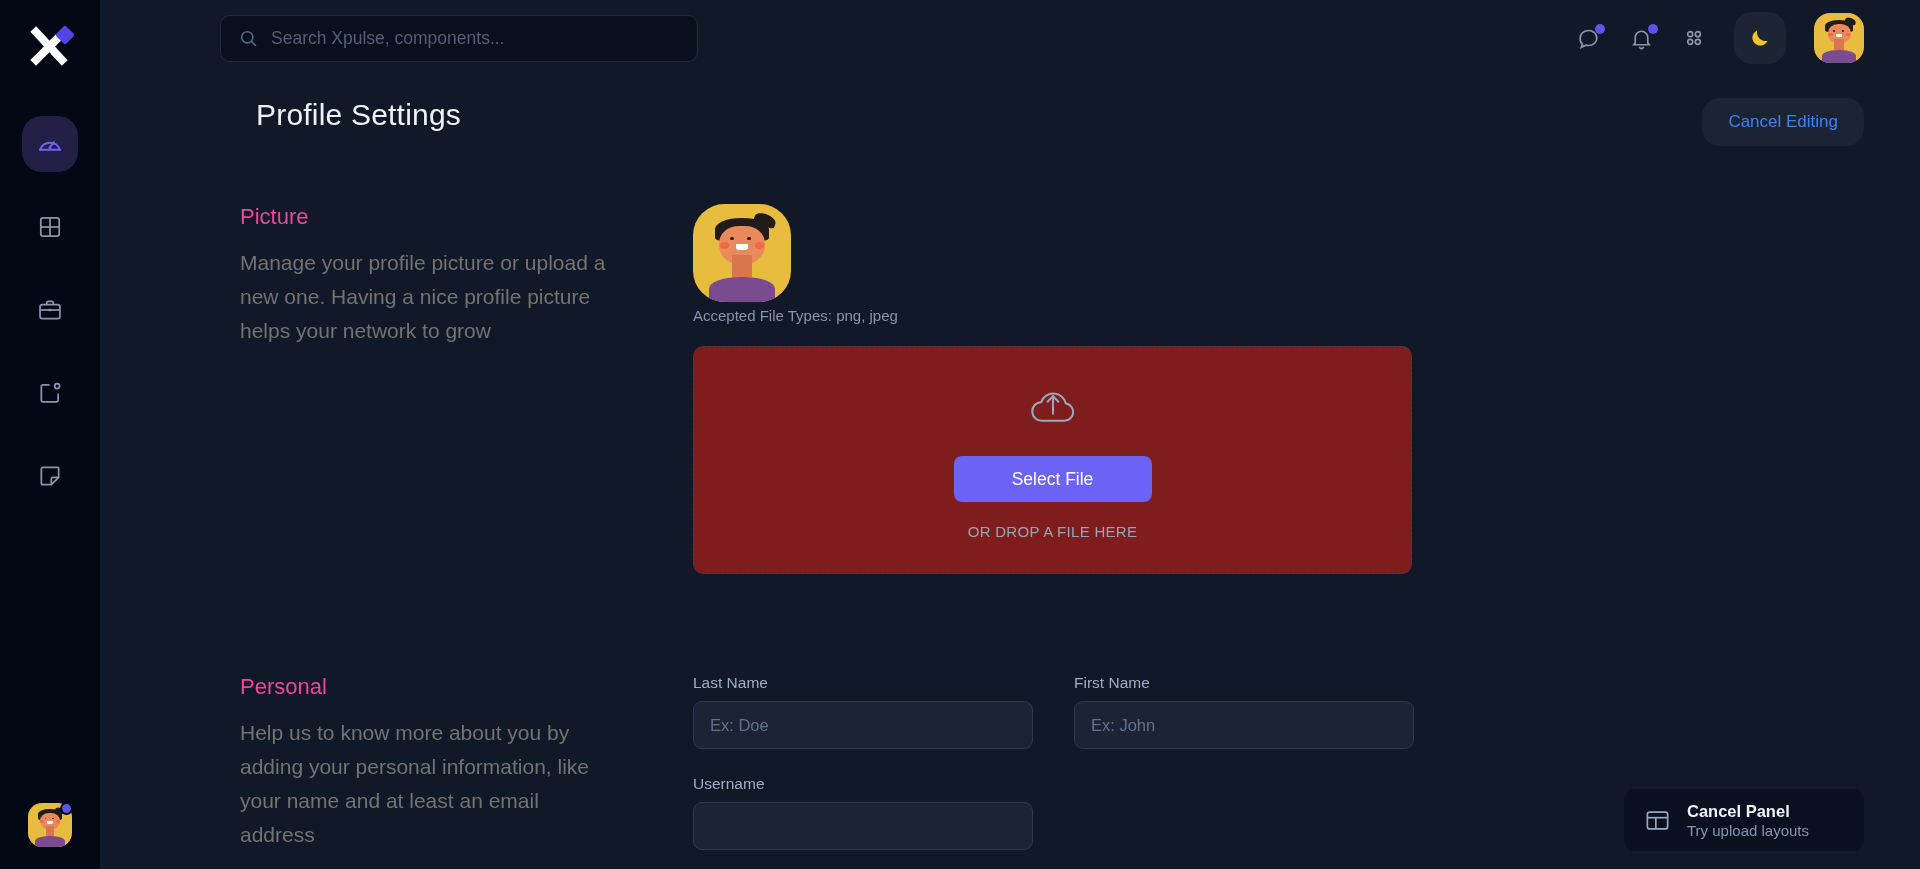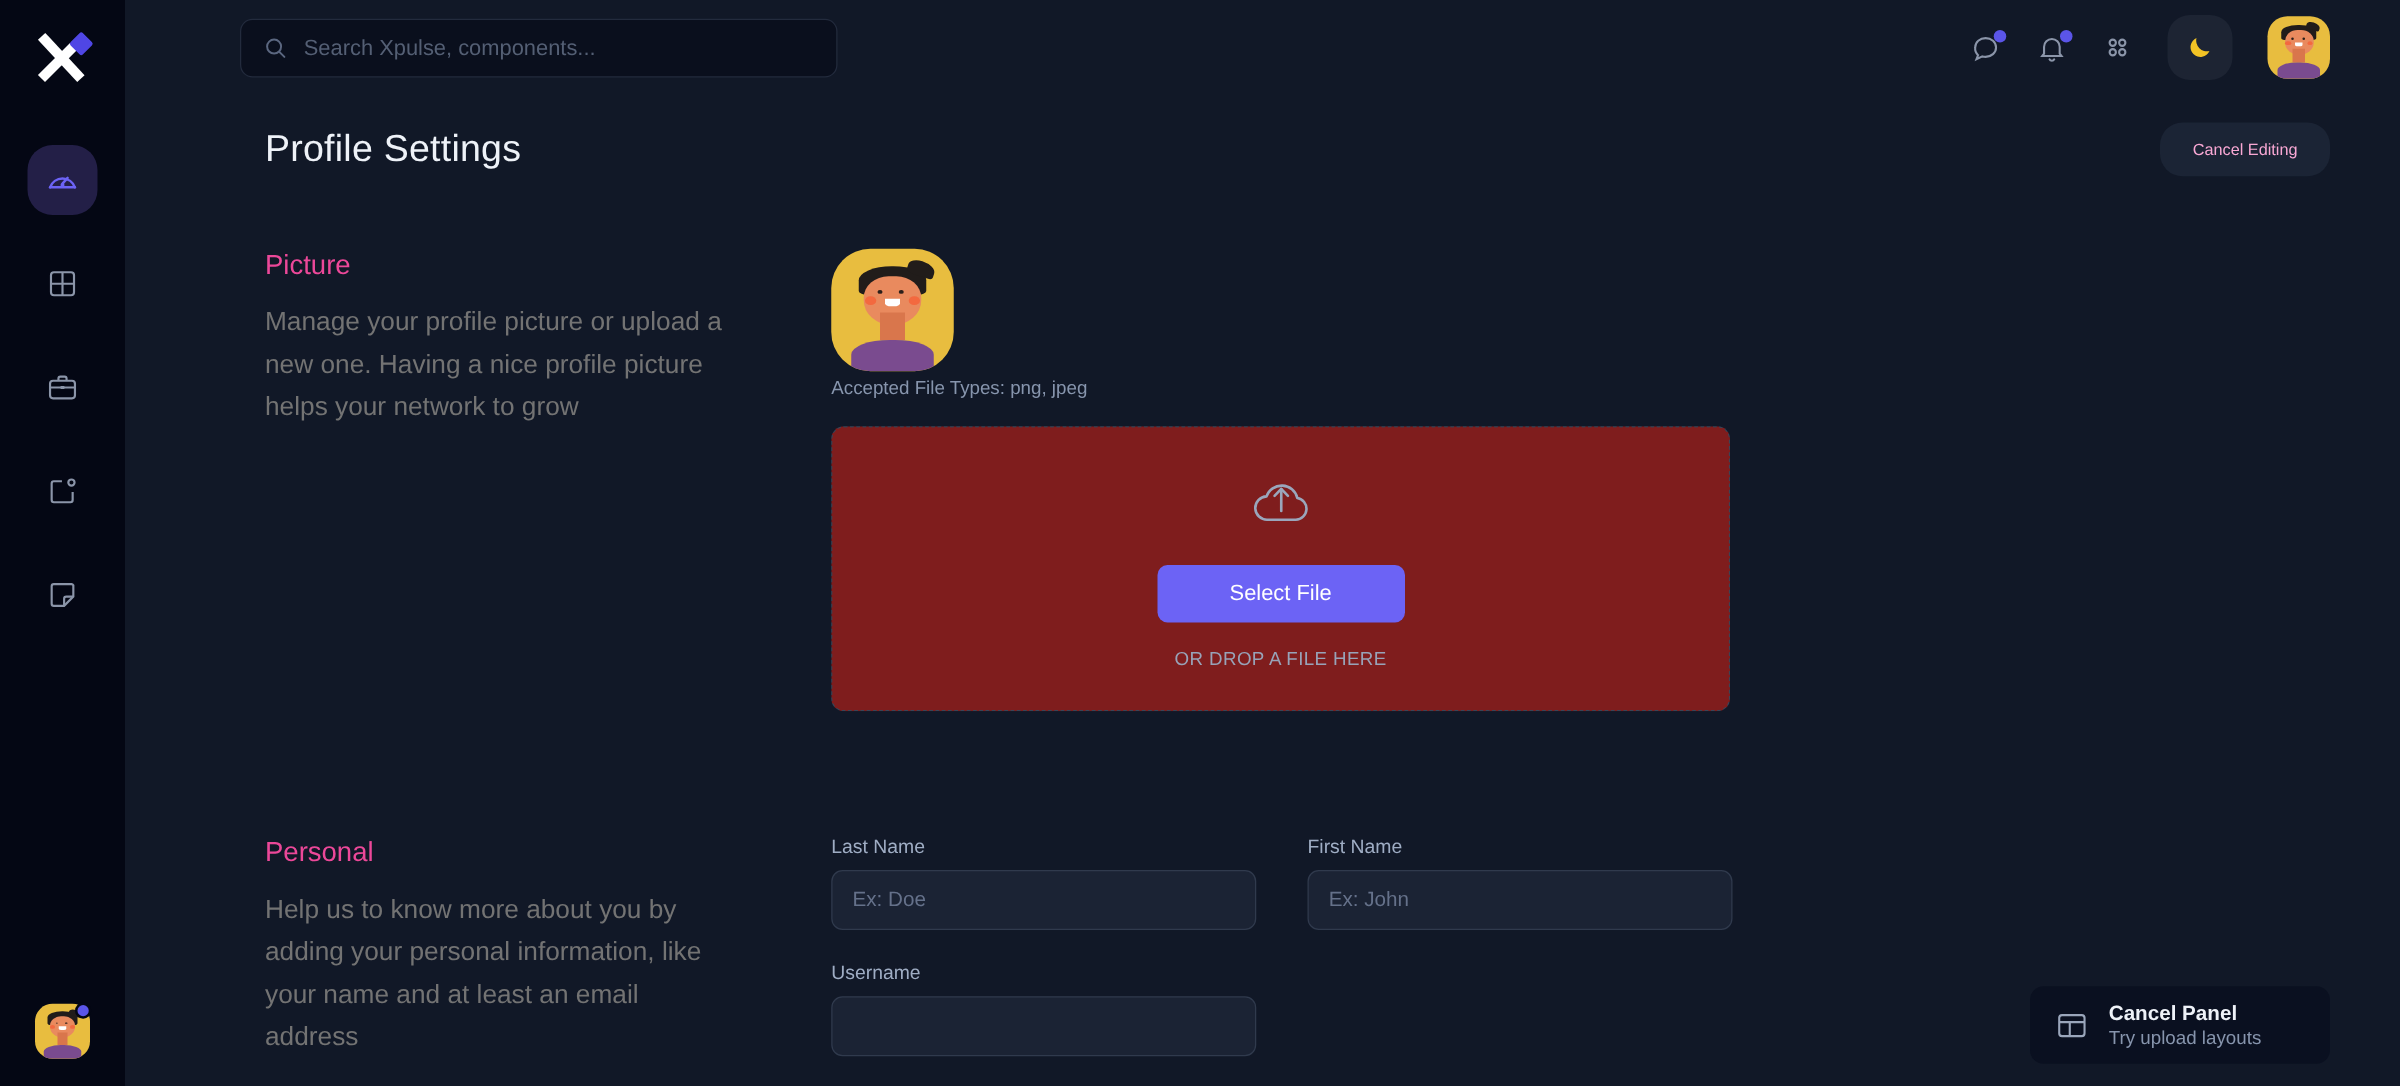--- a/index.html
+++ b/index.html
@@ -38,45 +38,45 @@
   .av-neck { position: absolute; left: 40%; top: 52%; width: 20%; height: 22%; background: #d9764c; }
   .av-body { position: absolute; left: 16%; bottom: 0; width: 68%; height: 26%; background: #7a4b8f; border-radius: 46% 46% 0 0; }
   .av-cheekL, .av-cheekR { position: absolute; top: 39%; width: 9%; height: 7%; background: #f4633a; border-radius: 50%; opacity: .85; }
   .av-cheekL { left: 28%; } .av-cheekR { left: 63%; }
   .av-mouth { position: absolute; left: 44%; top: 41%; width: 12%; height: 6%; background: #fff; border-radius: 0 0 40% 40%; }
   .av-eyeL, .av-eyeR { position: absolute; top: 34%; width: 4%; height: 3.2%; background: #2b1f1a; border-radius: 50%; }
   .av-eyeL { left: 38%; } .av-eyeR { left: 55%; }
   .av-badge { position: absolute; border-radius: 50%; background: #5b55e8; border: 2px solid #040714; }
 
   
-  .main { flex: 1; height: 869px; position: relative; }
+  .main { flex: 1; height: 869px; position: relative; padding-left: 28px; }
 
   .topbar { height: 76px; display: flex; align-items: center; padding: 0 56px 0 92px; }
   .search {
     width: 478px; height: 47px; border-radius: 10px;
     background: #0a0f1d; border: 1px solid #232b3d;
     display: flex; align-items: center; gap: 12px; padding: 0 17px;
   }
   .search-icon { color: #5b6780; display: flex; }
   .search-ph { color: #545f74; font-size: 17.5px; }
 
   .top-actions { margin-left: auto; display: flex; align-items: center; gap: 28px; }
   .icon-btn { position: relative; color: #8b95a9; display: flex; align-items: center; justify-content: center; }
   .dot { position: absolute; width: 10px; height: 10px; border-radius: 50%; background: #5b55e8; top: -2px; right: -4px; }
   .moon {
     width: 52px; height: 52px; border-radius: 18px; background: #1d2433;
     display: flex; align-items: center; justify-content: center; color: #f2c325; font-size: 24px;
   }
 
   
-  .page-head { display: flex; align-items: center; padding: 22px 56px 0 112px; }
+  .page-head { display: flex; padding: 22px 56px 0 112px; margin-left: 16px; }
   .page-title { font-size: 30px; color: #eef2f8; font-weight: 400; letter-spacing: .2px; }
   .cancel-btn {
-    margin-left: auto; background: #1b2435; color: #f9a8d4;
-    border: none; border-radius: 18px; padding: 14px 26px; font-size: 13px;
+    margin-left: auto; background: #1b2435; color: #3b82f6;
+    border: none; border-radius: 18px; padding: 14px 26px; font-size: 17px;
     font-family: "Liberation Sans", sans-serif; cursor: pointer;
   }
 
   
   .content { padding: 0 0 0 112px; }
   .section { display: flex; margin-top: 58px; }
   .sec-left { width: 412px; flex: none; padding-right: 40px; }
   .sec-title { font-size: 22px; color: #ec4899; margin-bottom: 16px; font-weight: 400; }
   .sec-desc { font-size: 21px; line-height: 1.62; color: #737373; }
   .sec-right { flex: 1; padding-left: 41px; }

